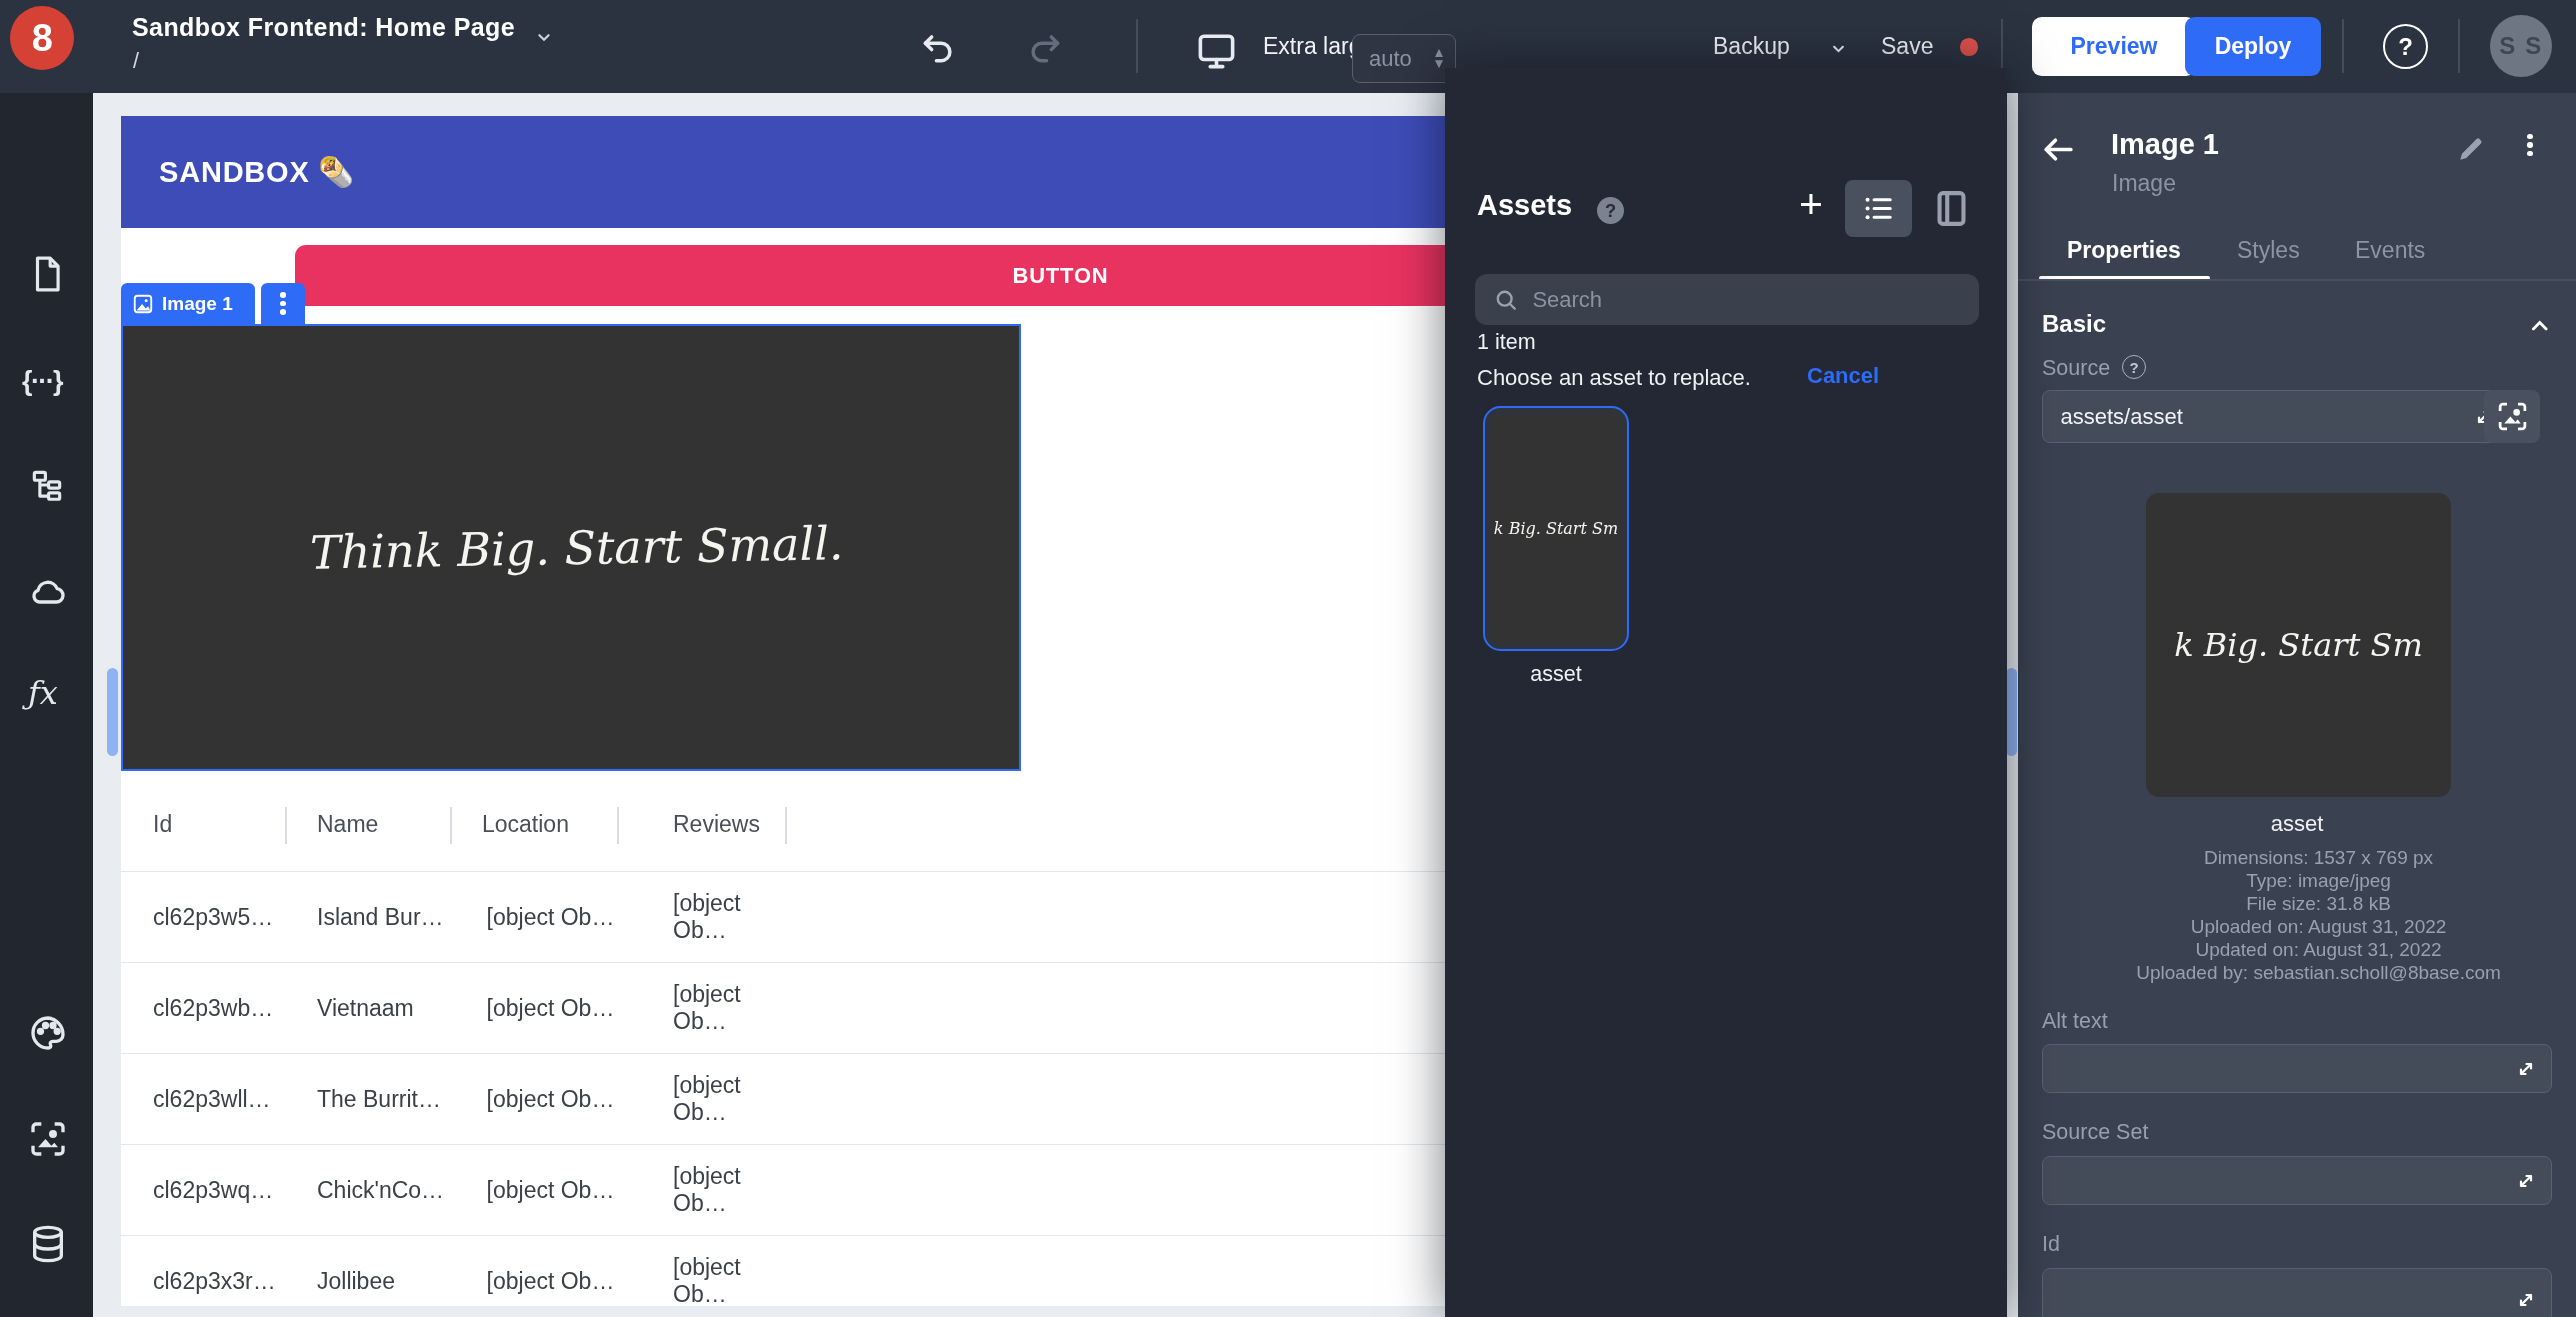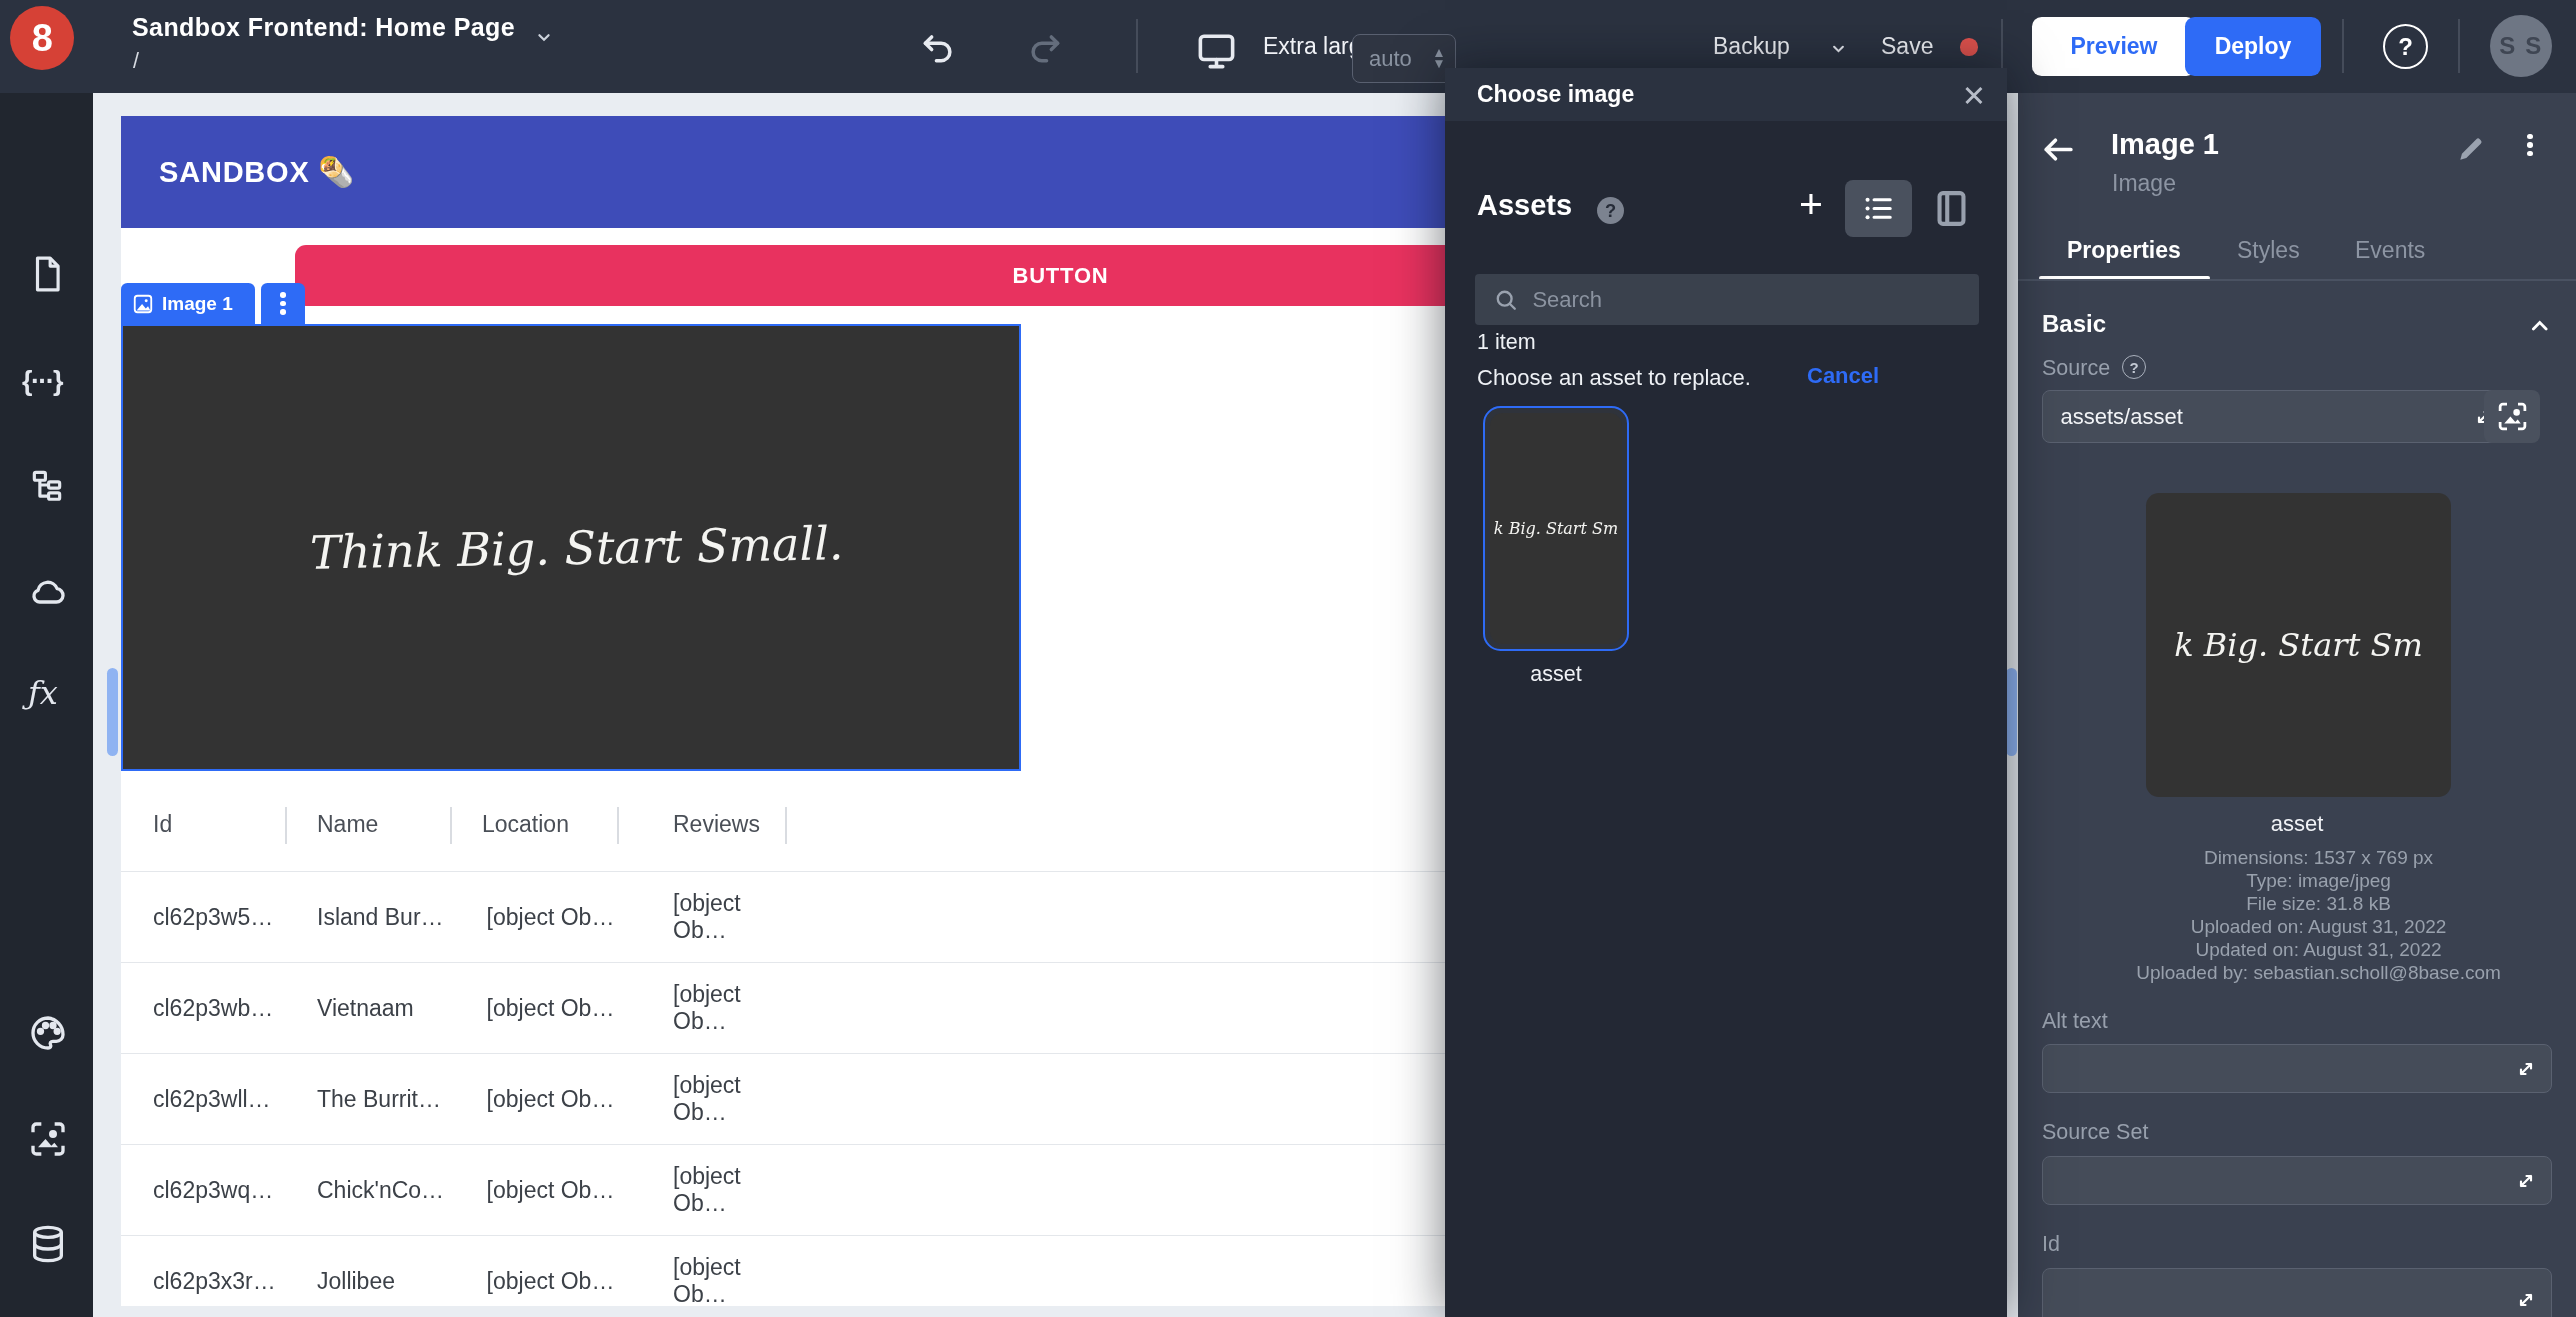--- a/index.html
+++ b/index.html
@@ -74,21 +74,21 @@
   
   .panel { position:absolute; left:1445px; top:68px; width:562px; height:1250px; background:#232834; z-index:60; box-shadow:0 0 48px rgba(8,12,20,.55); }
   .panel-header { position:relative; height:53px; background:#2b3240; display:flex; align-items:center; }
   .panel-title { margin-left:32px; font-size:23px; font-weight:bold; color:#fff; }
   .panel-close { position:absolute; right:21px; top:11px; font-size:29px; color:#b7bdc8; cursor:pointer; }
   .assets-title { position:absolute; left:32px; top:121px; font-size:29px; font-weight:bold; color:#fff; }
   .assets-help { position:absolute; left:152px; top:129px; width:27px; height:27px; border-radius:50%; background:#7c8390; color:#262c38; font-size:18.3px; font-weight:bold; display:flex; align-items:center; justify-content:center; }
   .assets-plus { position:absolute; left:354px; top:113px; font-size:41px; font-weight:300; color:#fff; cursor:pointer; }
   .view-list { position:absolute; left:400px; top:112px; width:67px; height:57px; background:#4a515e; border-radius:8px; display:flex; align-items:center; justify-content:center; color:#fff; cursor:pointer; }
   .view-grid { position:absolute; left:486px; top:120px; color:#98a0ad; cursor:pointer; }
-  .search-wrap { position:absolute; left:30px; top:206px; width:504px; height:51px; background:#3a414d; border-radius:4px; display:flex; align-items:center; }
+  .search-wrap { position:absolute; left:30px; top:206px; width:504px; height:51px; background:#3a414d; border-radius:12px; display:flex; align-items:center; }
   .search-wrap svg { margin-left:17.5px; color:#9aa2af; }
   .search-input { flex:1; height:100%; background:transparent; border:none; outline:none; font-size:22px; color:#e8ebf1; padding-left:14.4px; font-family:inherit; }
   .search-input::placeholder { color:#8b93a0; }
   .item-count { position:absolute; left:32px; top:262px; font-size:21.5px; color:#eef1f5; }
   .replace-hint { position:absolute; left:32px; top:297px; font-size:22px; color:#eef1f5; }
   .cancel-link { position:absolute; left:362px; top:295px; font-size:22px; font-weight:bold; color:#2e6bf6; cursor:pointer; }
   .asset-card { position:absolute; left:38px; top:338px; width:146px; height:245px; border:2.4px solid #2e6bf6; border-radius:17.5px; background:#2f333b; padding:4.8px; cursor:pointer; }
   .asset-thumb { width:100%; height:100%; border-radius:12.8px; background:#333333; display:flex; align-items:center; justify-content:center; overflow:hidden; }
   .asset-thumb .script-text { font-size:16px; }
   .asset-name { position:absolute; left:38px; top:594px; width:146px; text-align:center; font-size:21.5px; color:#f0f2f6; }
@@ -308,24 +308,20 @@
     <svg width="40" height="40" viewBox="0 0 24 24" fill="none" stroke="currentColor" stroke-width="2">
         <ellipse cx="12" cy="5" rx="8" ry="3"></ellipse>
         <path d="M4 5v14c0 1.7 3.6 3 8 3s8-1.3 8-3V5"></path>
         <path d="M4 12c0 1.7 3.6 3 8 3s8-1.3 8-3"></path>
       </svg>
   </span>
 
 </div>
 
 <div class="panel">
-  <div class="panel-header">
-    <div class="panel-title">Choose image</div>
-    <div class="panel-close">✕</div>
-  </div>
   <div class="assets-title">Assets</div>
   <div class="assets-help">?</div>
   <div class="assets-plus">+</div>
   <div class="view-list">
     <svg width="35" height="35" viewBox="0 0 24 24" fill="none" stroke="currentColor" stroke-width="2.2" stroke-linecap="round">
         <path d="M9 6h11M9 12h11M9 18h11"></path>
         <circle cx="4.5" cy="6" r="1.4" fill="currentColor" stroke="none"></circle>
         <circle cx="4.5" cy="12" r="1.4" fill="currentColor" stroke="none"></circle>
         <circle cx="4.5" cy="18" r="1.4" fill="currentColor" stroke="none"></circle>
       </svg>

